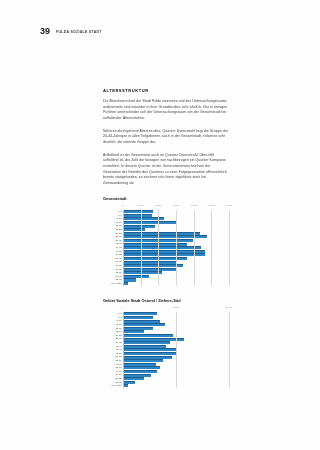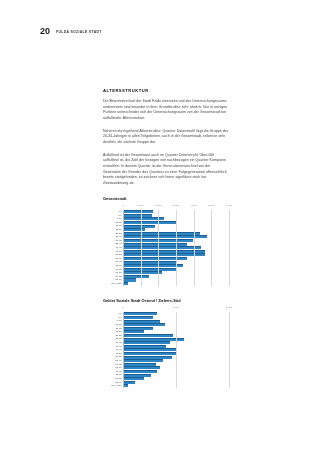--- a/index.html
+++ b/index.html
@@ -48,21 +48,21 @@
   .bar{position:absolute;left:0;top:0;height:3.05px;
        background:linear-gradient(to bottom,#1b5e96 0%,#1b5e96 22%,#2e86c5 23%,#2e86c5 100%);
   }
 </style>
 </head>
 <body>
 
 <div class="page">
 
   <div class="header">
-    <span class="folio">20</span>
+    <span class="folio">39</span>
     <span class="header-title">FULDA SOZIALE STADT</span>
   </div>
 
   <div class="col">
 
     <h2 class="section-title">ALTERSSTRUKTUR</h2>
 
     <p class="para">Die Bewohnerschaft der Stadt Fulda einerseits und des Untersuchungsraums andererseits sind einander in ihrer Grundstruktur sehr ähnlich. Nur in wenigen Punkten unterscheidet sich der Untersuchungsraum von der Gesamtstadt bei auffallender Altersstruktur.</p>
     <p class="para">Näheres durchgehend Altersstruktur. Quartier Datenstrahl liegt die Gruppe der 20-34-Jährigen in allen Teilgebieten, auch in der Gesamtstadt, teilweise sehr deutlich, die stärkste Gruppe dar.</p>
     <p class="para">Auffallend ist der Gesamtwert auch im Quartier Datenstrahl. Über-fällt auffallend ist, die Zahl der bezogen von nachbezogen ein Quartier Kompanie erstrahlen. In diesem Quartier ist der Generationenwechsel von der Generation der Gründer des Quartiers zu einer Folgegeneration offensichtlich bereits stattgefunden, es zeichnet sich hierin signifikant stark bei Zweiwanderung ab.</p>

